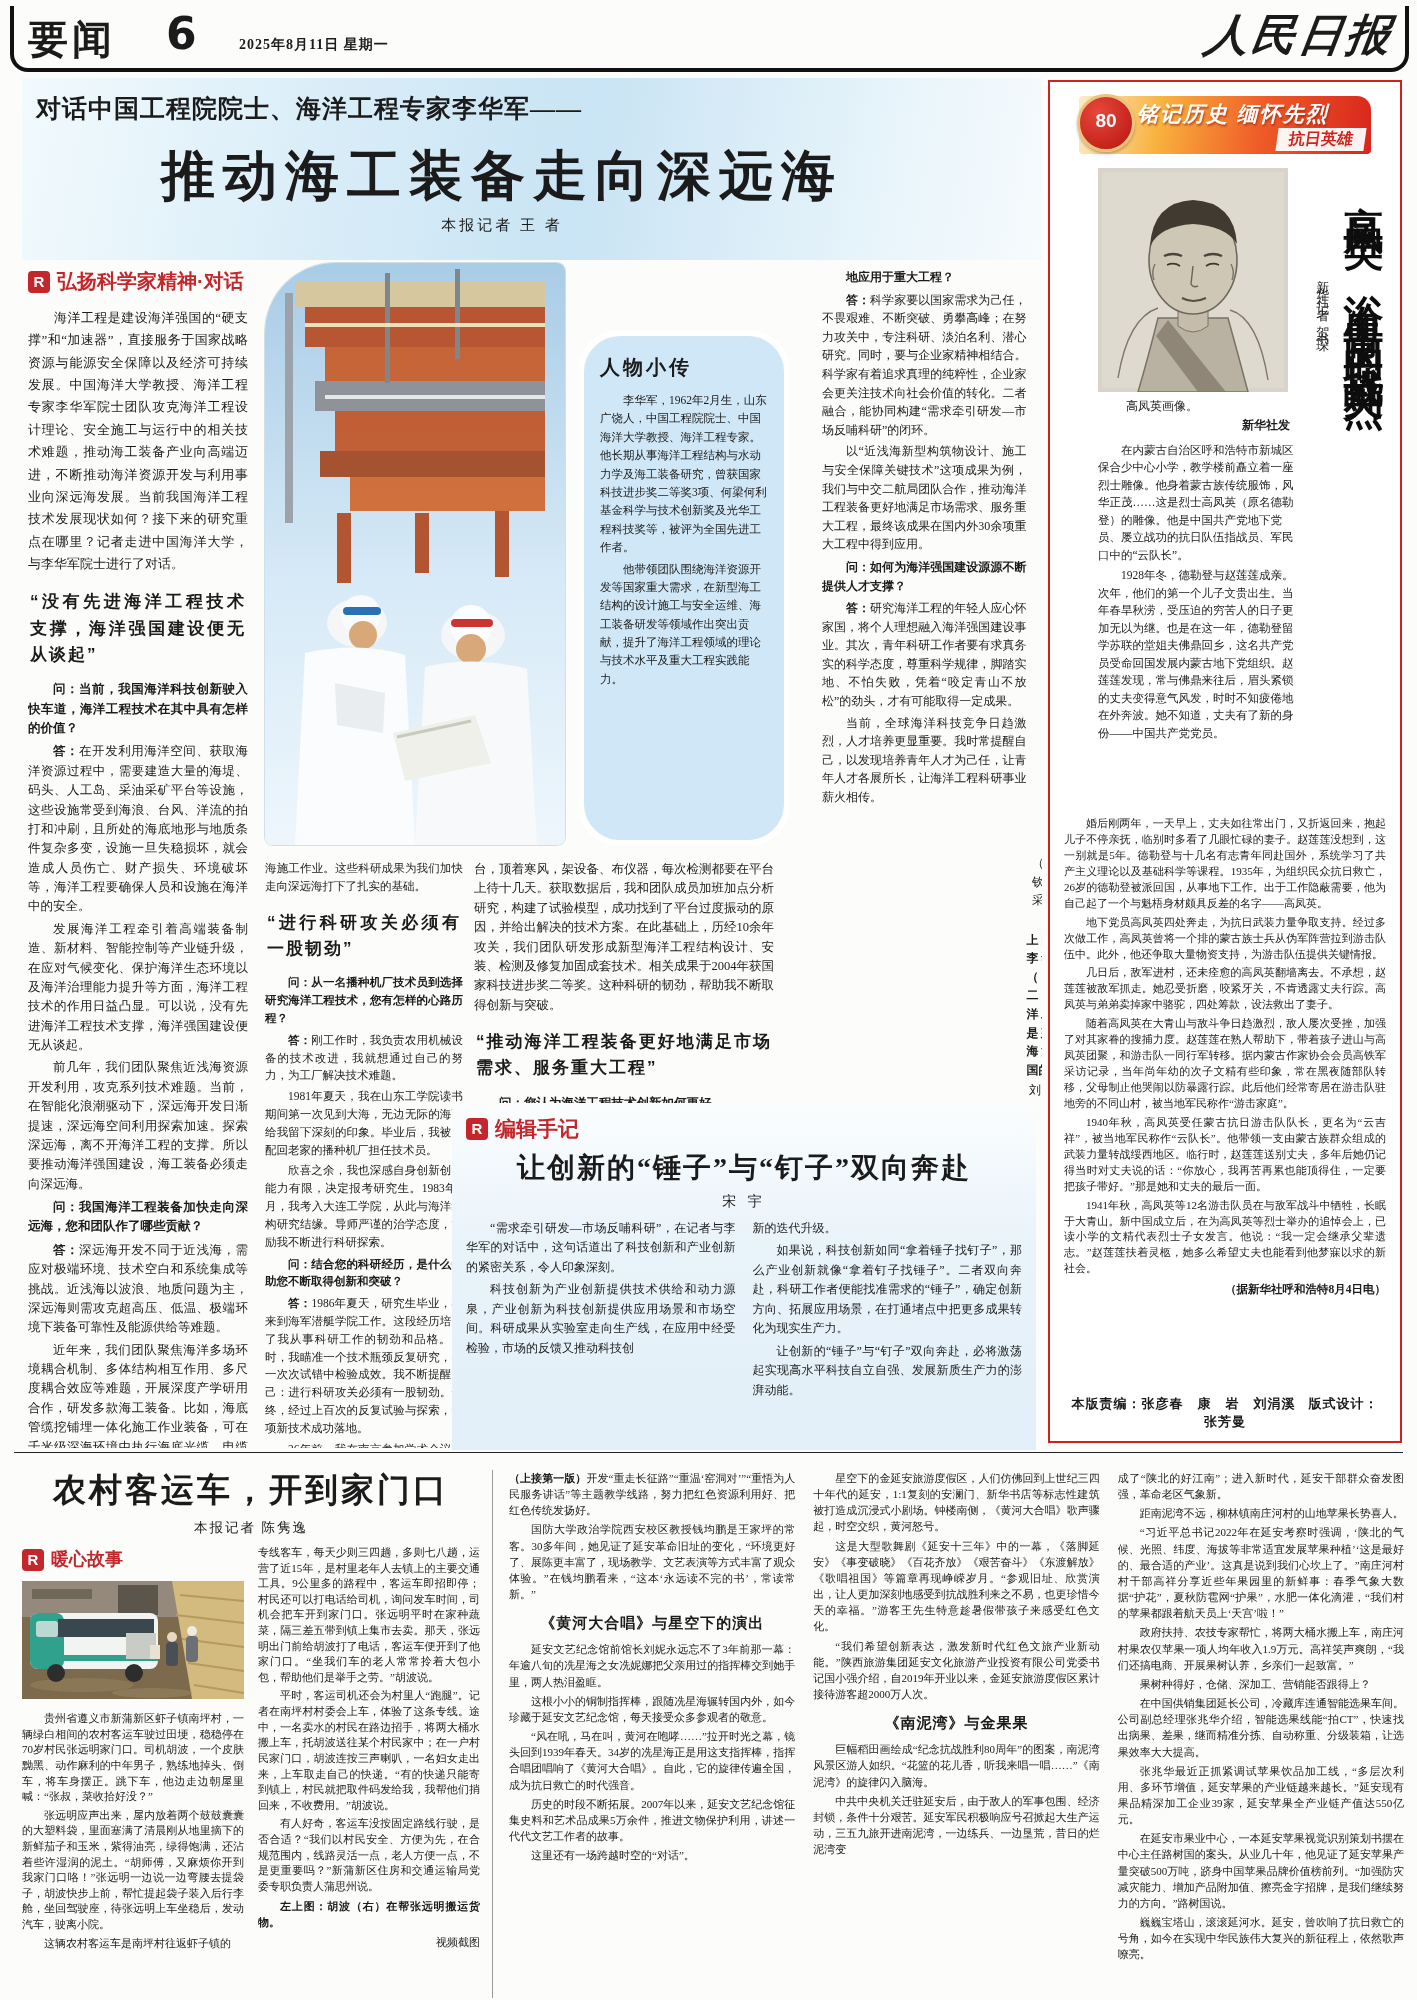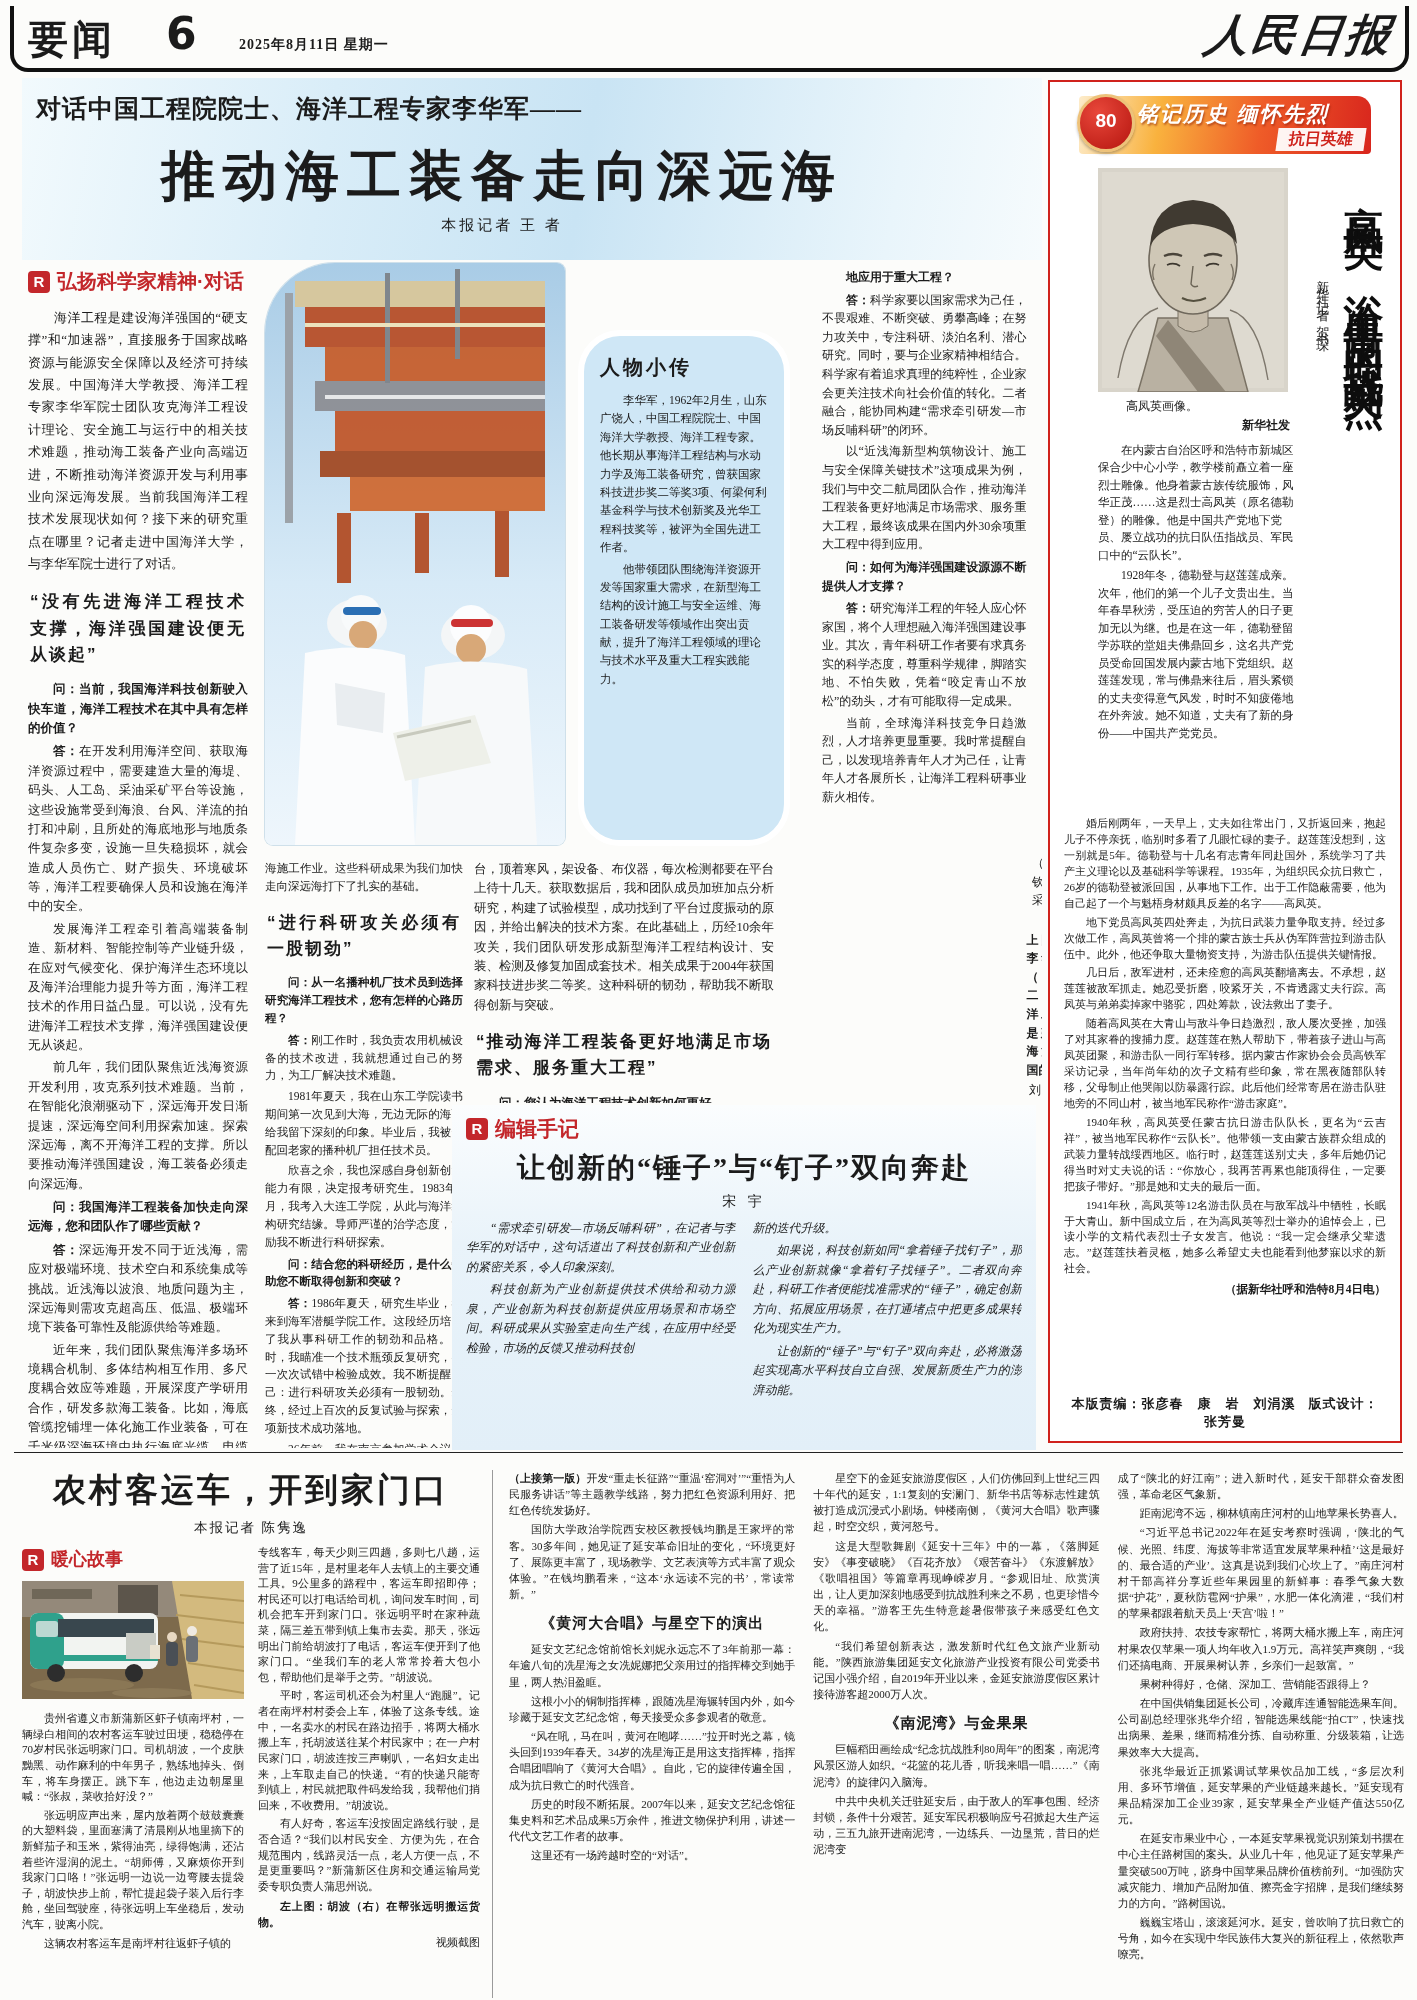--- a/index.html
+++ b/index.html
@@ -46,21 +46,21 @@
   #profile{position:absolute;left:556px;top:70px;width:212px;height:516px;background:#cfe7f6;border-radius:42px;border:6px solid #fff;padding:18px 16px;box-sizing:border-box;overflow:hidden;z-index:3;}
   #profile:after{content:"";position:absolute;left:34px;bottom:-20px;width:30px;height:30px;background:#cfe7f6;transform:rotate(55deg);}
   .profile-title{font-family:"Liberation Sans",sans-serif;font-weight:900;font-size:20px;letter-spacing:3px;margin:0 0 10px;}
   #profile .para{font-size:11.5px;line-height:1.6;}
 
   
   #ednote{position:absolute;left:430px;top:845px;width:584px;height:345px;background:linear-gradient(180deg,#fbfdfe 0%,#e9f3fa 40%,#e2eff8 100%);z-index:4;padding:6px 14px;box-sizing:border-box;overflow:hidden;}
   #ednote .rlabel{font-size:21px;margin:4px 0 6px;}
   .edtitle{text-align:center;font-weight:900;font-size:28px;letter-spacing:2px;margin:2px 0 6px;}
   .edauthor{text-align:center;font-size:14px;letter-spacing:4px;margin:0 0 8px;}
-  .edcols{display:flex;gap:17px;font-style:italic;}
+  .edcols{display:flex;gap:17px;}
   .edcol{flex:1;font-size:12px;line-height:1.62;text-align:justify;overflow:hidden;}
 
   
   #hero{position:absolute;left:1048px;top:80px;width:354px;height:1363px;border:2px solid #d0221c;box-sizing:border-box;padding:12px 14px;overflow:hidden;background:#fff;}
   #banner{position:relative;width:292px;height:58px;margin:2px auto 14px;background:linear-gradient(100deg,#fdeccb 0%,#f9b23e 28%,#ef5c28 62%,#d8251d 100%);border-radius:4px 14px 4px 4px;}
   .banner-main{position:absolute;left:58px;top:4px;color:#fff;font-family:"Liberation Sans",sans-serif;font-weight:900;font-style:italic;font-size:21px;letter-spacing:2px;text-shadow:1px 2px 2px rgba(140,30,10,.55);white-space:nowrap;}
   .banner-sub{position:absolute;right:6px;bottom:3px;background:rgba(255,255,255,.94);color:#cf231c;font-family:"Liberation Sans",sans-serif;font-weight:900;font-size:16px;padding:1px 12px;transform:skewX(-8deg);}
   #badge80{position:absolute;left:-2px;top:-2px;width:52px;height:52px;border-radius:50%;background:radial-gradient(circle at 35% 30%,#e8473a,#b5150f);border:3px solid #edc27a;color:#fff;text-align:center;font:900 19px/48px "Liberation Sans",sans-serif;box-shadow:0 2px 3px rgba(0,0,0,.25);}
   #heroupper{display:flex;gap:6px;height:642px;}
   #heroleft{width:202px;flex:0 0 auto;display:flex;flex-direction:column;overflow:hidden;margin-left:34px;}

